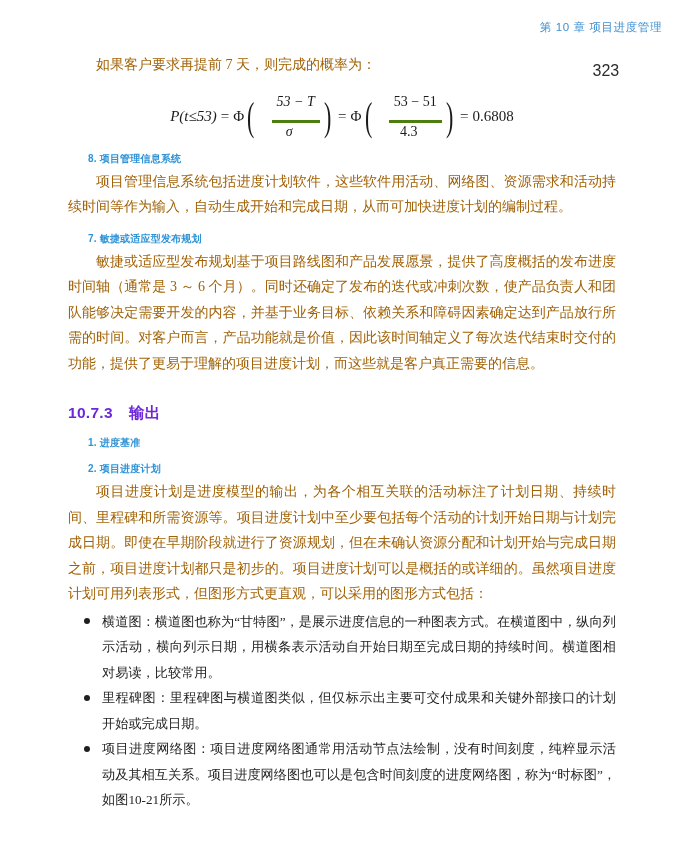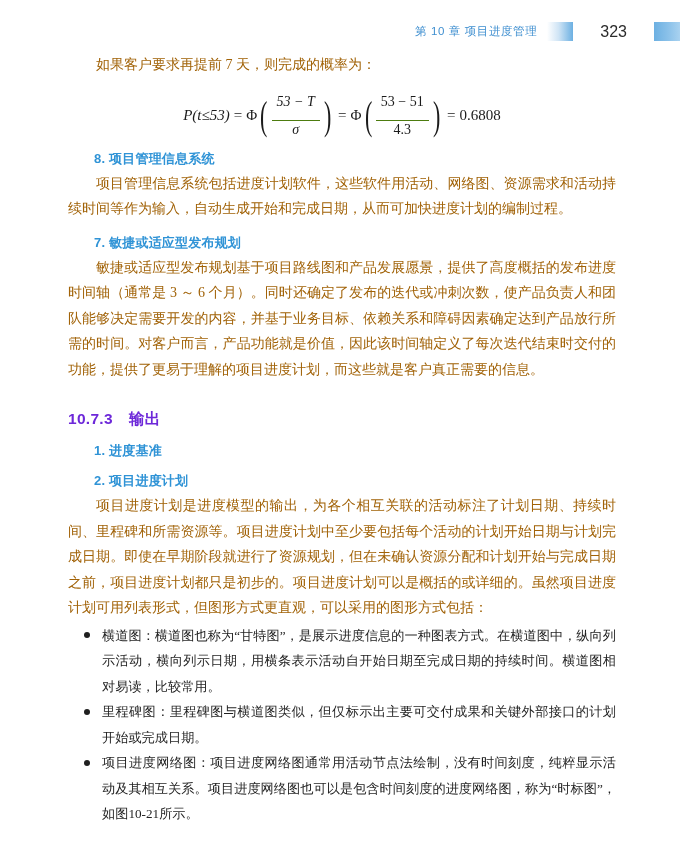--- a/index.html
+++ b/index.html
@@ -19,45 +19,47 @@
   
   .page-header {
     position: absolute;
     top: 0;
     left: 0;
     width: 680px;
     height: 48px;
   }
   .header-inner {
     position: absolute;
-    right: 0;
+    right: 8px;
     top: 20px;
     display: flex;
     align-items: center;
     height: 22px;
+    flex-direction: column;
   }
   .header-chapter {
     font-family: "Liberation Sans", "DejaVu Sans", sans-serif;
     font-size: 11.5px;
     color: #3f8fd0;
     letter-spacing: 0.6px;
     white-space: nowrap;
     padding-right: 10px;
   }
   .header-bar-a {
     width: 26px;
     height: 19px;
     background: linear-gradient(to right, #ffffff 0%, #cfe4f5 45%, #6cb0e2 100%);
   }
   .header-pagenum {
     font-family: "Liberation Sans", "DejaVu Sans", sans-serif;
     font-size: 16px;
     color: #2b2b2b;
     padding: 0 27px;
     line-height: 19px;
+    margin-top: 26px;
   }
   .header-bar-b {
     width: 26px;
     height: 19px;
     background: linear-gradient(to right, #6cb0e2 0%, #8ec3ea 60%, #a9d2f0 100%);
   }
 
   
   .content {
     position: absolute;
@@ -72,21 +74,21 @@
     line-height: 25.5px;
     text-align: justify;
     text-justify: inter-ideograph;
     text-indent: 2em;
     color: #a16207;
   }
 
   h3.sub-blue {
     margin: 12px 0 3px 0;
     font-family: "Liberation Sans", "DejaVu Sans", sans-serif;
-    font-size: 13px;
+    font-size: 10px;
     font-weight: bold;
     color: #2f93d6;
     text-indent: 2em;
     letter-spacing: 0.2px;
   }
 
   h2.section-blue {
     margin: 27px 0 10px 0;
     font-family: "Liberation Sans", "DejaVu Sans", sans-serif;
     font-size: 15.5px;
@@ -124,22 +126,23 @@
   .frac {
     display: inline-flex;
     flex-direction: column;
     align-items: center;
     vertical-align: middle;
     margin: 0 1px;
     font-size: 14px;
   }
   .frac .num {
     padding: 0 5px 10px 5px;
-    border-bottom: 1px solid #4d7c0f;
+    border-bottom: 3px solid #4d7c0f;
     white-space: nowrap;
+    margin-left: 13px;
   }
   .frac .den {
     padding: 1px 5px 0 5px;
     white-space: nowrap;
   }
 
   
   ul.bullets {
     margin: 2px 0 0 0;
     padding: 0;

